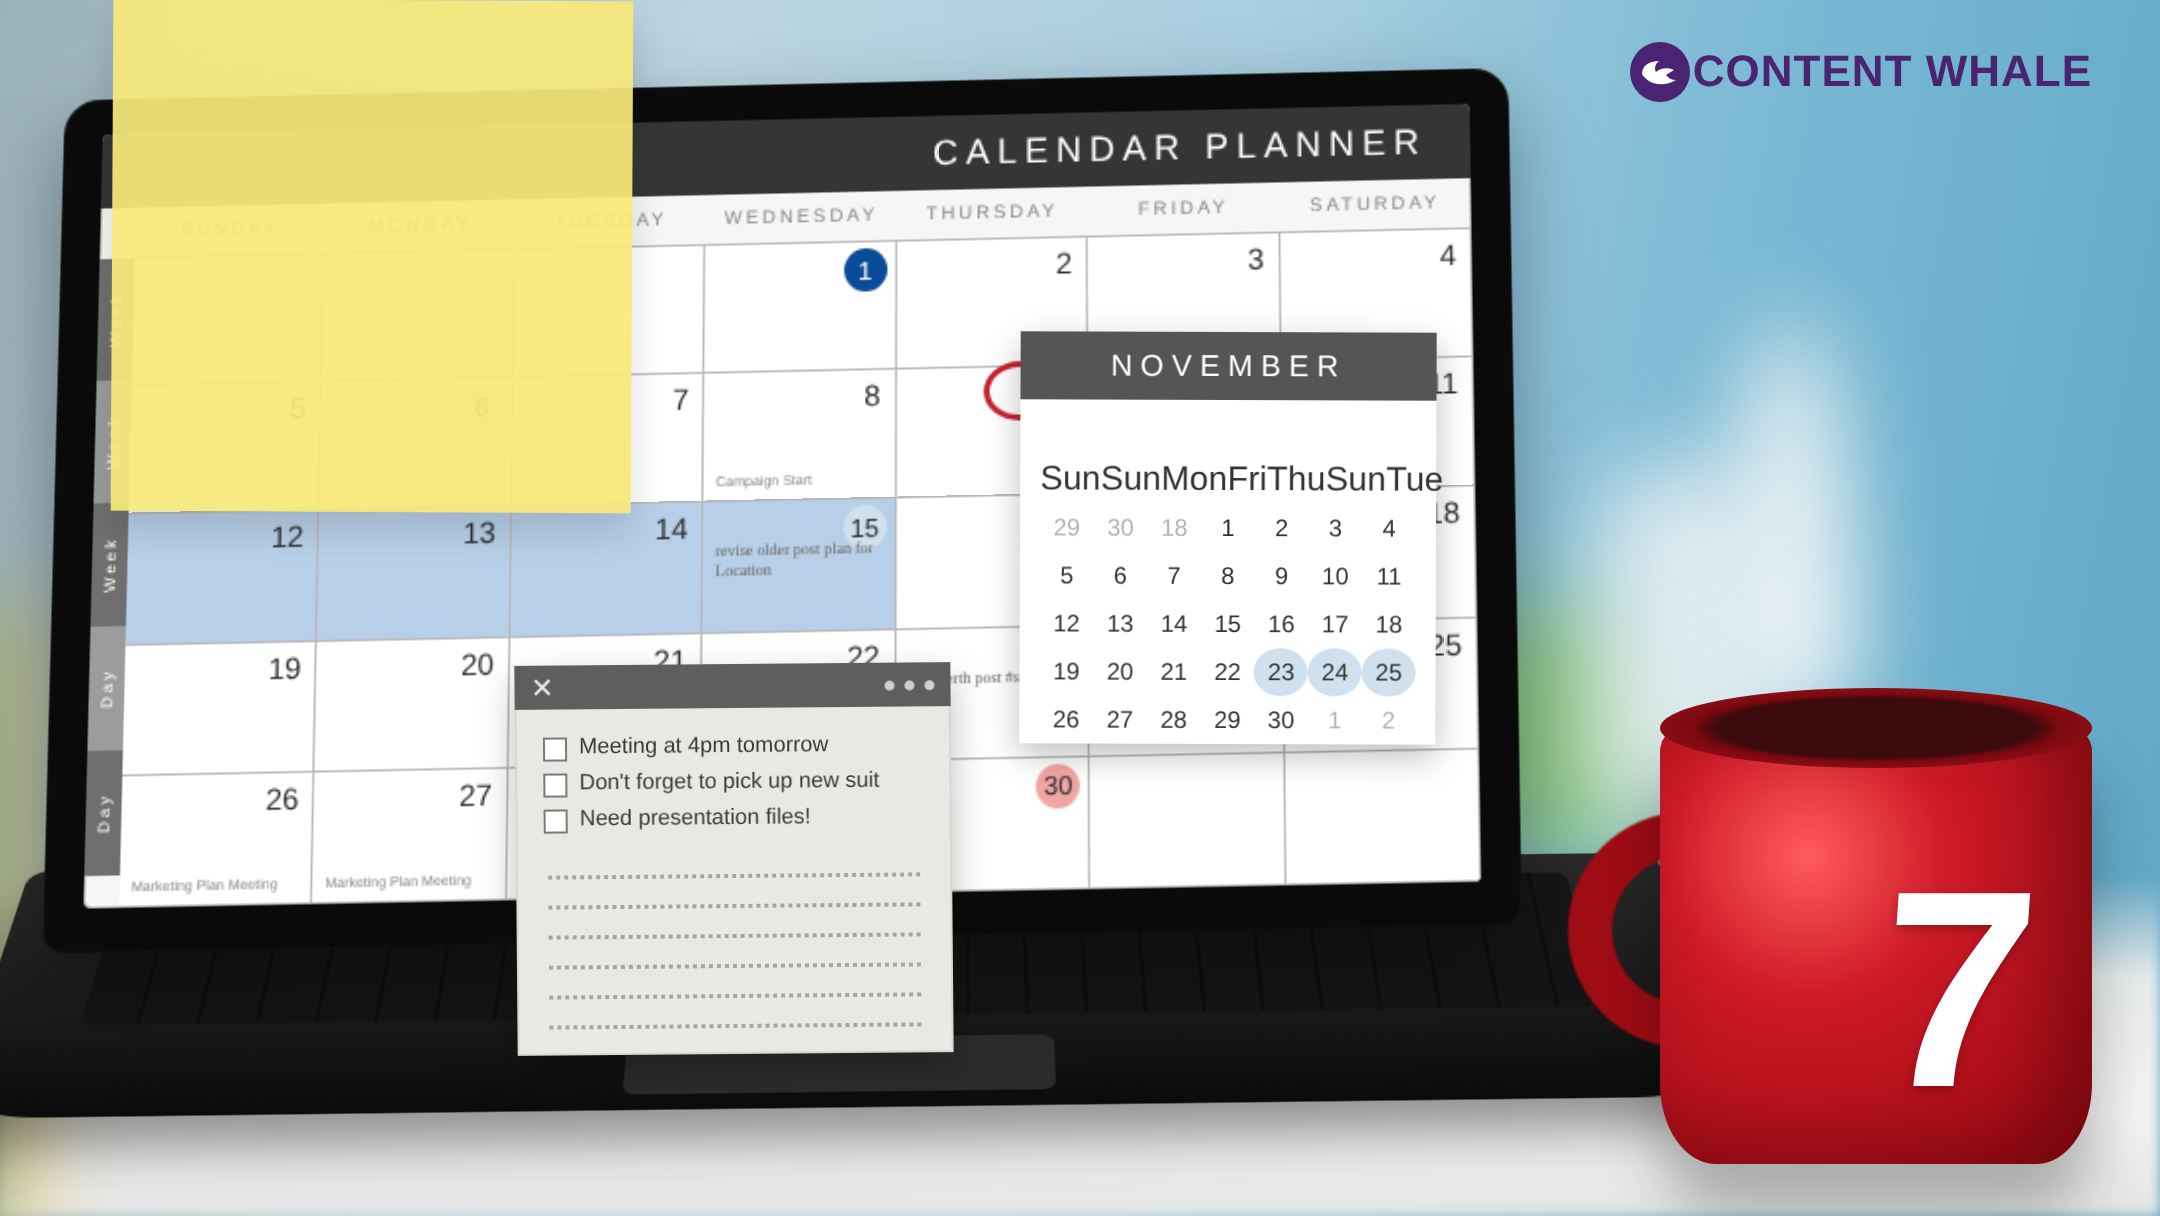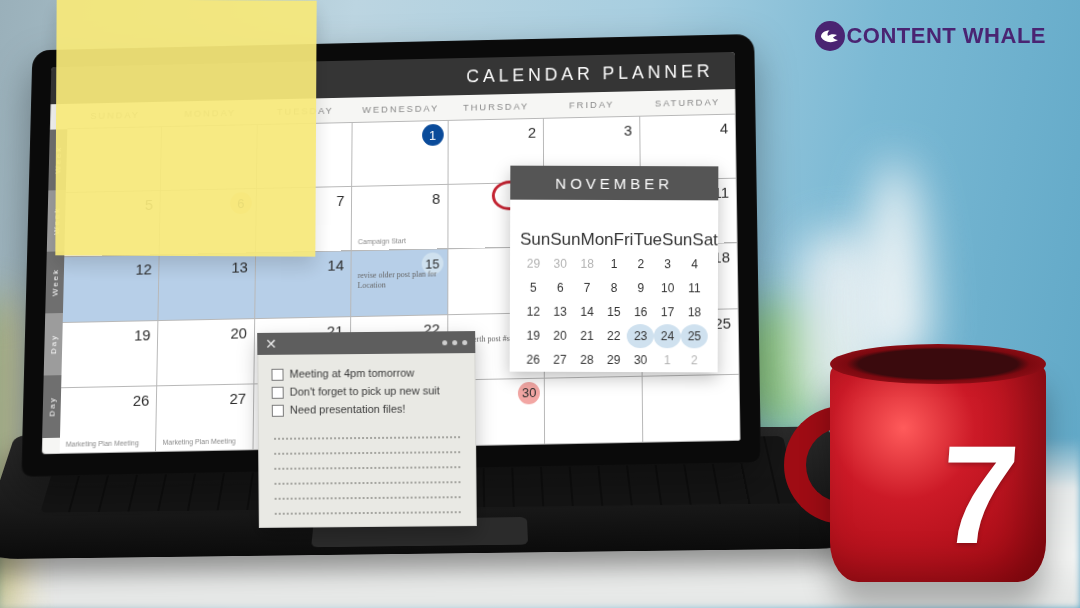--- a/index.html
+++ b/index.html
@@ -405,23 +405,23 @@
 
 <div class="sticky"></div>
 
 <div class="minical">
   <div class="minical-head">NOVEMBER</div>
   <div class="minical-days" id="mini-days">
       <span>Sun</span>
       <span>Sun</span>
       <span>Mon</span>
       <span>Fri</span>
+      <span>Thu</span>
+      <span>Sun</span>
       <span>Tue</span>
-      <span>Sun</span>
-      <span>Sat</span>
     </div>
   <div id="mini-body">
       <div class="minical-row">
         <span class="dim">29</span>
         <span class="dim">30</span>
         <span class="dim">18</span>
         <span>1</span>
         <span>2</span>
         <span>3</span>
         <span>4</span>

